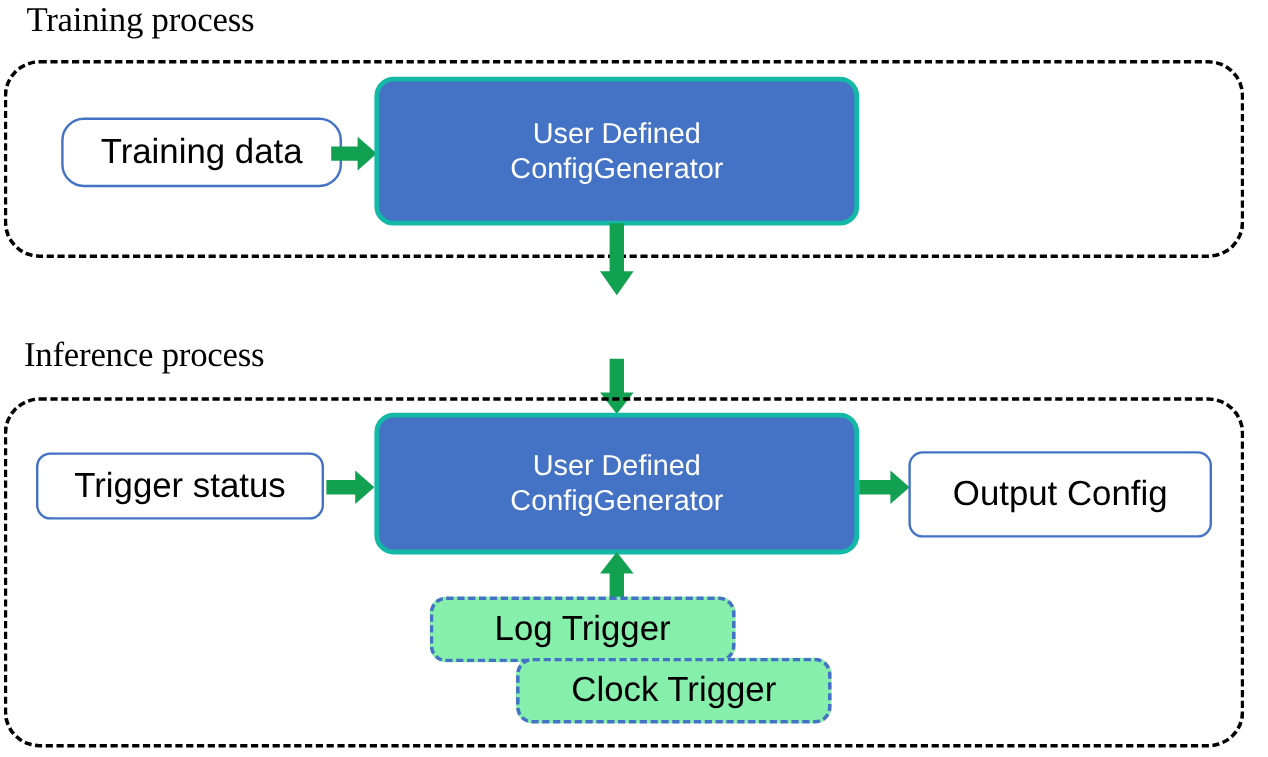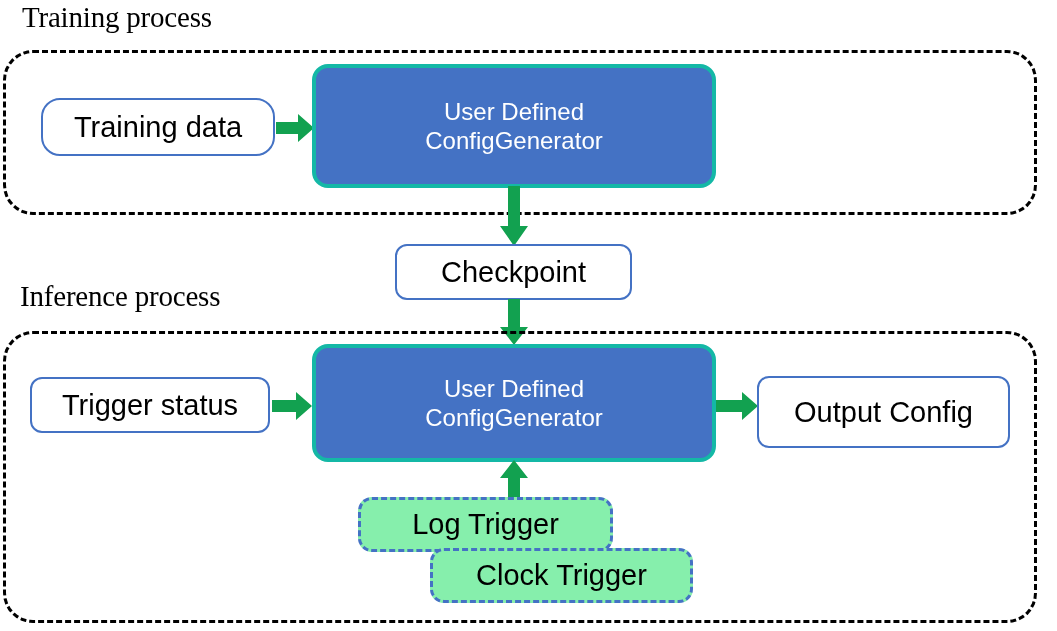--- a/index.html
+++ b/index.html
@@ -84,21 +84,21 @@
 </style>
 </head>
 <body>
 
 <div id="canvas">
 
   <div class="group-title" style="left:22px; top:3px;">Training process</div>
 
   <div class="group" style="left:3px; top:50px; width:1034px; height:165px;"></div>
 
-  <div class="node" style="left:41px; top:98px; width:234px; height:58px;border-radius:19px;">
+  <div class="node" style="left:51px; top:98px; width:234px; height:58px;border-radius:19px;">
     <span class="stack-label">Training data</span>
   </div>
 
   <div class="arrow" style="left:276px; top:112px; width:40px; height:32px;">
     <svg width="40" height="32" viewBox="0 0 40 32" aria-hidden="true">
       <path d="M0 10 L22 10 L22 2 L38 16 L22 30 L22 22 L0 22 Z" fill="#12A150"></path>
     </svg>
   </div>
 
   <div class="node process" style="left:312px; top:64px; width:404px; height:124px;">
@@ -107,23 +107,20 @@
       <span class="stack-label">ConfigGenerator</span>
     </div>
   </div>
 
   <div class="arrow" style="left:498px; top:186px; width:32px; height:62px;">
     <svg width="32" height="62" viewBox="0 0 32 62" aria-hidden="true">
       <path d="M10 0 L22 0 L22 40 L30 40 L16 60 L2 40 L10 40 Z" fill="#12A150"></path>
     </svg>
   </div>
 
-  <div class="node" style="left:395px; top:244px; width:237px; height:56px;">
-    <span class="stack-label">Checkpoint</span>
-  </div>
 
   <div class="arrow" style="left:498px; top:299px; width:32px; height:48px;">
     <svg width="32" height="48" viewBox="0 0 32 48" aria-hidden="true">
       <path d="M10 0 L22 0 L22 28 L30 28 L16 46 L2 28 L10 28 Z" fill="#12A150"></path>
     </svg>
   </div>
 
   <div class="group-title" style="left:20px; top:282px;">Inference process</div>
 
   <div class="group" style="left:3px; top:331px; width:1034px; height:292px;"></div>

